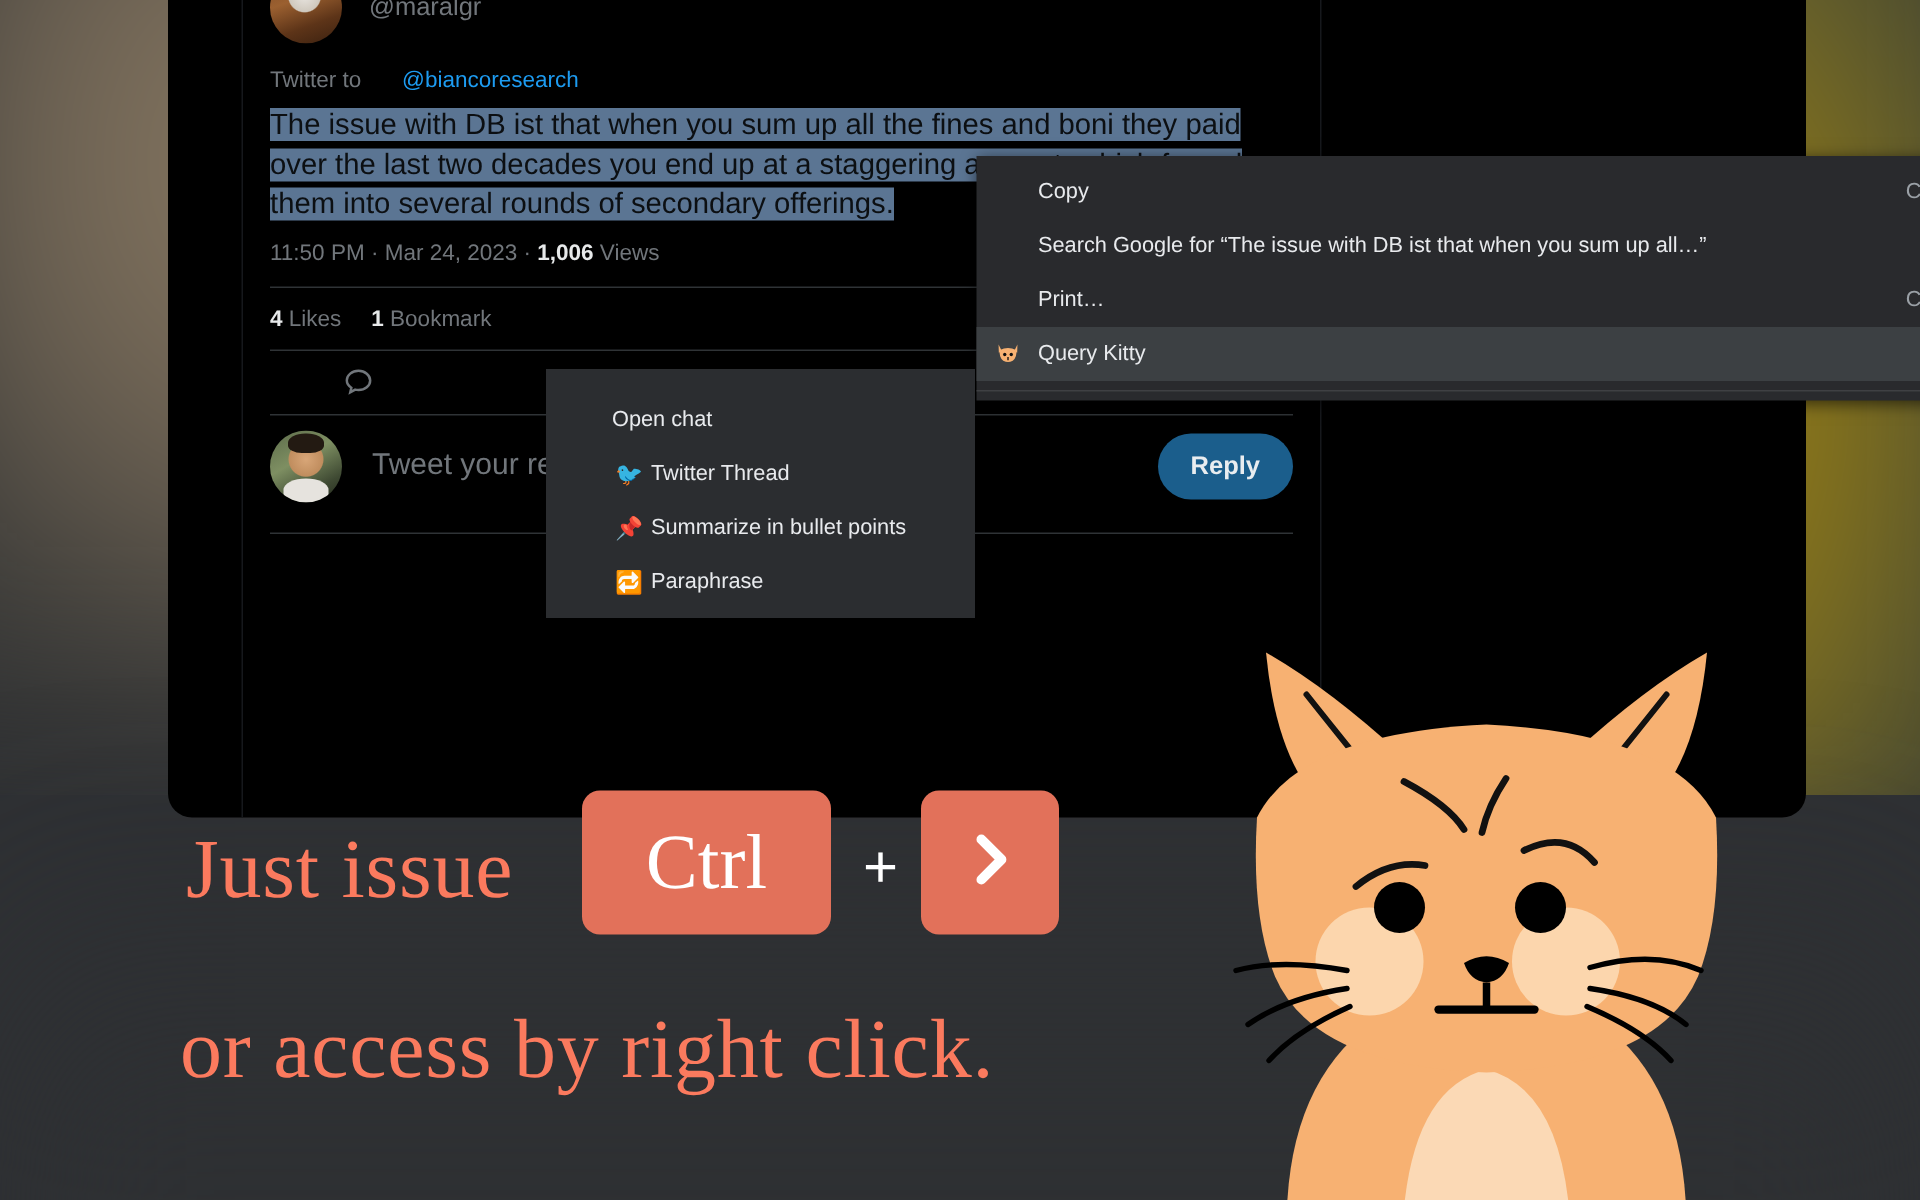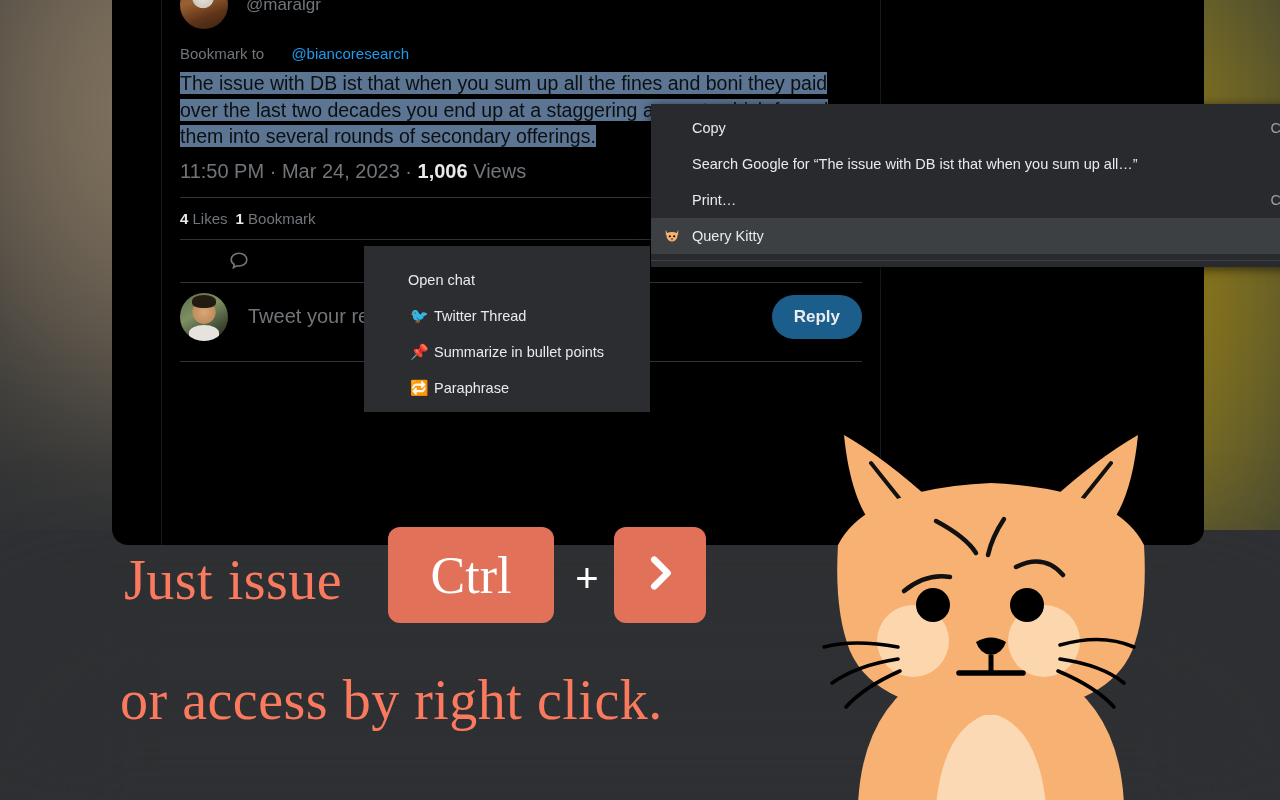--- a/index.html
+++ b/index.html
@@ -45,25 +45,25 @@
   .avatar.me::before{content:"";position:absolute;left:26%;right:26%;top:6%;height:26%;
     background:#231a12;border-radius:50% 50% 40% 40%;}
   .handle{margin-left:18px;color:#71767b;font-size:17px;}
 
   .replying{padding:0 18px;color:#71767b;font-size:15px;line-height:20px;}
   .replying a{color:#1d9bf0;text-decoration:none;margin-left:23px;}
 
   .tweetbody{padding:6px 18px 0 18px;font-size:19.5px;line-height:26.5px;color:#e7e9ea;}
   .sel{background:#5b7593;color:#0c0f12;box-decoration-break:clone;-webkit-box-decoration-break:clone;}
 
-  .meta{padding:10px 18px 0 18px;color:#71767b;font-size:20px;}
+  .meta{padding:10px 18px 0 18px;color:#71767b;font-size:15px;}
   .meta b{color:#e7e9ea;font-weight:700;}
 
   .hr{height:1px;background:#2f3336;margin:14px 18px 0 18px;}
-  .stats{padding:12px 18px 12px 18px;color:#71767b;font-size:15px;display:flex;gap:8px;}
+  .stats{padding:12px 18px 12px 18px;color:#71767b;font-size:15px;display:flex;gap:20px;}
   .stats b{color:#e7e9ea;font-weight:700;}
   .actions{display:flex;align-items:center;padding:10px 18px;}
   .icon-reply{width:22px;height:22px;margin-left:48px;}
 
   .replybox{display:flex;align-items:center;padding:10px 18px;gap:20px;}
   .replyph{color:#71767b;font-size:20px;flex:1;}
   .btn-reply{background:#1b5e8c;color:#e9edf0;font-size:17px;font-weight:700;
     padding:12px 22px;border-radius:999px;border:none;}
 
   
@@ -114,21 +114,21 @@
   <div class="vline r"></div>
 
   <div id="tweet">
 
     <div class="row-head">
       <div class="avatar"></div>
       <span class="handle">@maralgr</span>
     </div>
 
     <div class="replying" style="margin-top:24px;">
-      <span>Bookmark to</span>
+      <span>Twitter to</span>
       <a href="#">@biancoresearch</a>
     </div>
 
     <div class="tweetbody">
       <span class="sel">The issue with DB ist that when you sum up all the fines and boni they paid over the last two decades you end up at a staggering amount, which forced them into several rounds of secondary offerings.</span>
     </div>
 
     <div class="meta">
       <span>11:50 PM</span>
       <span> · </span>

